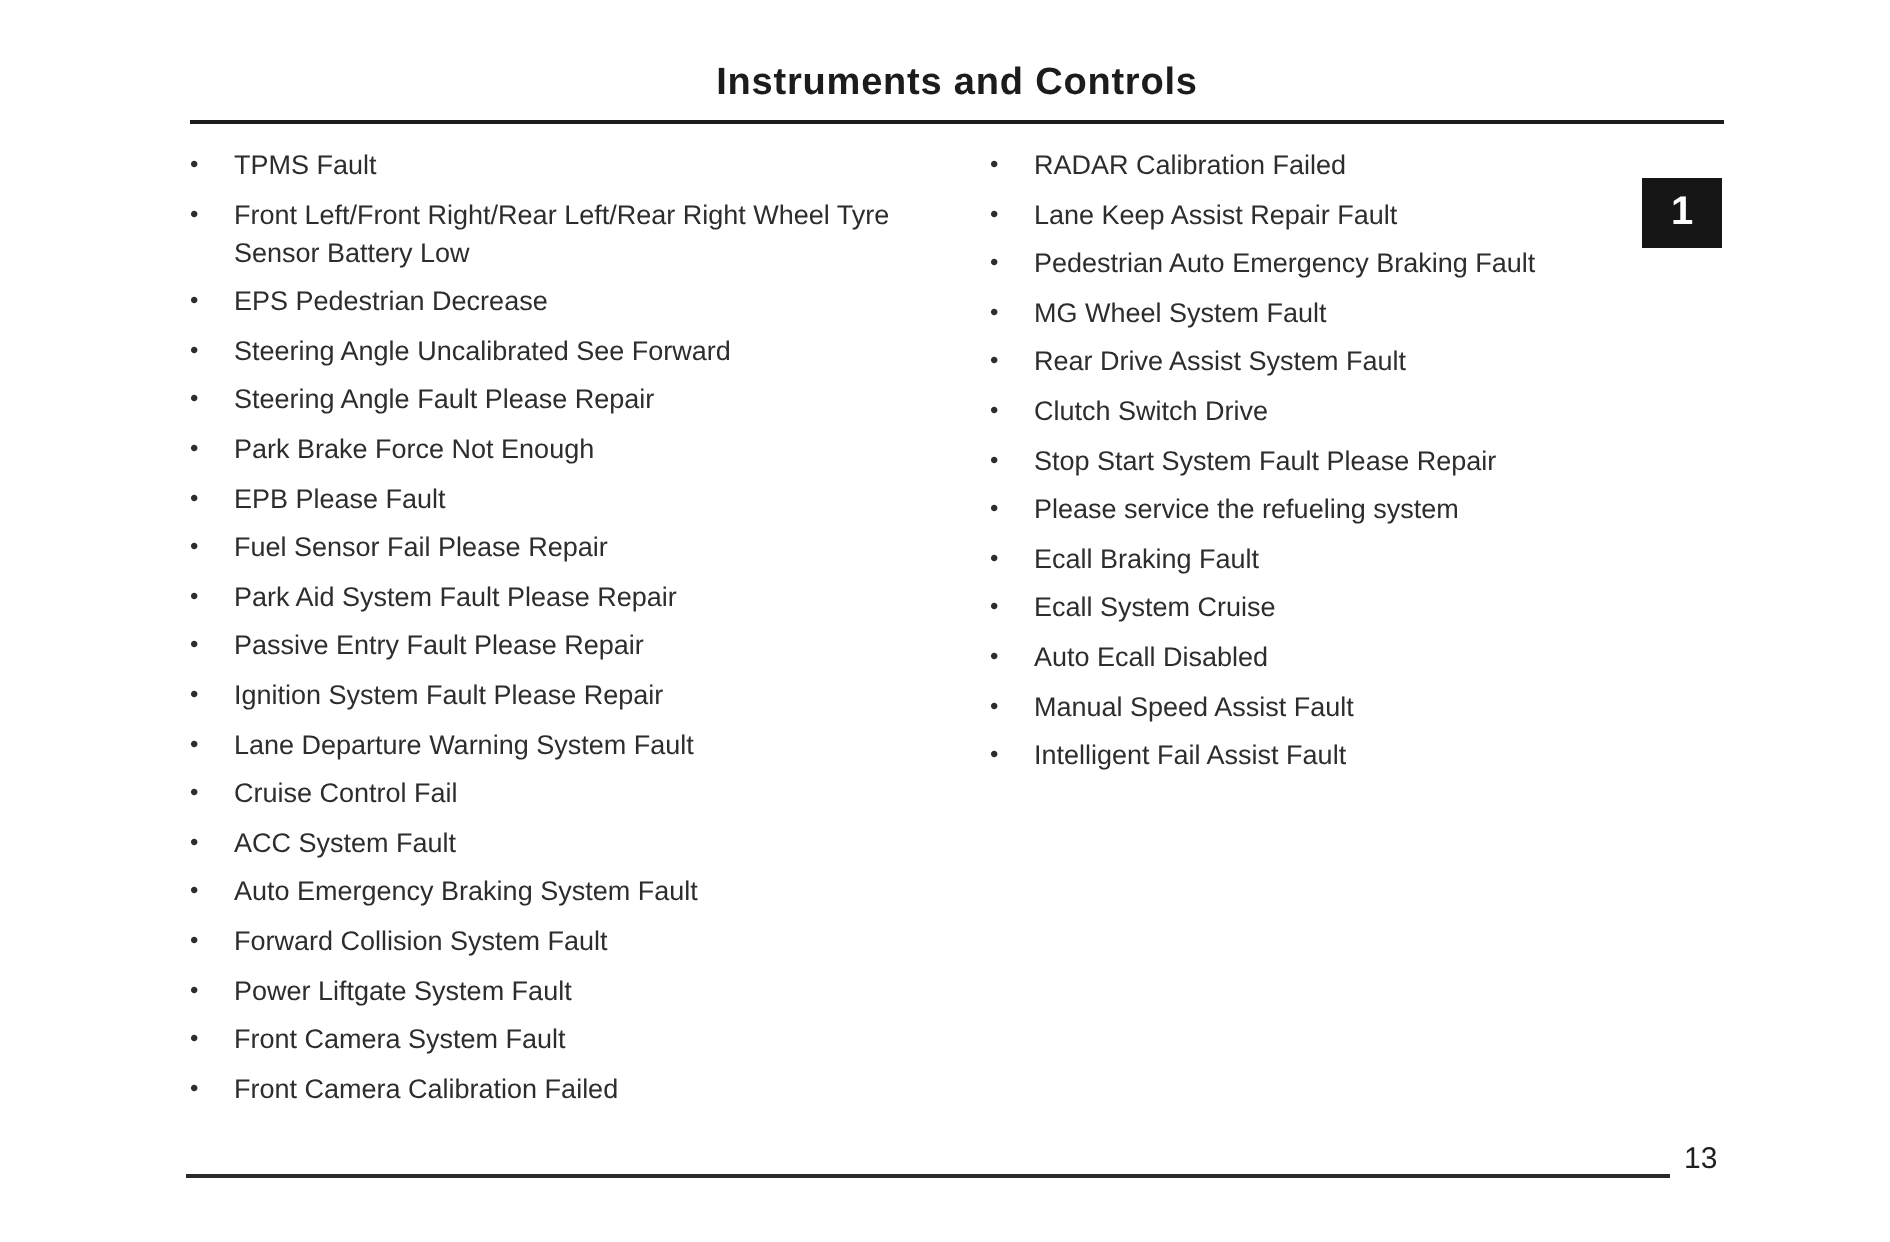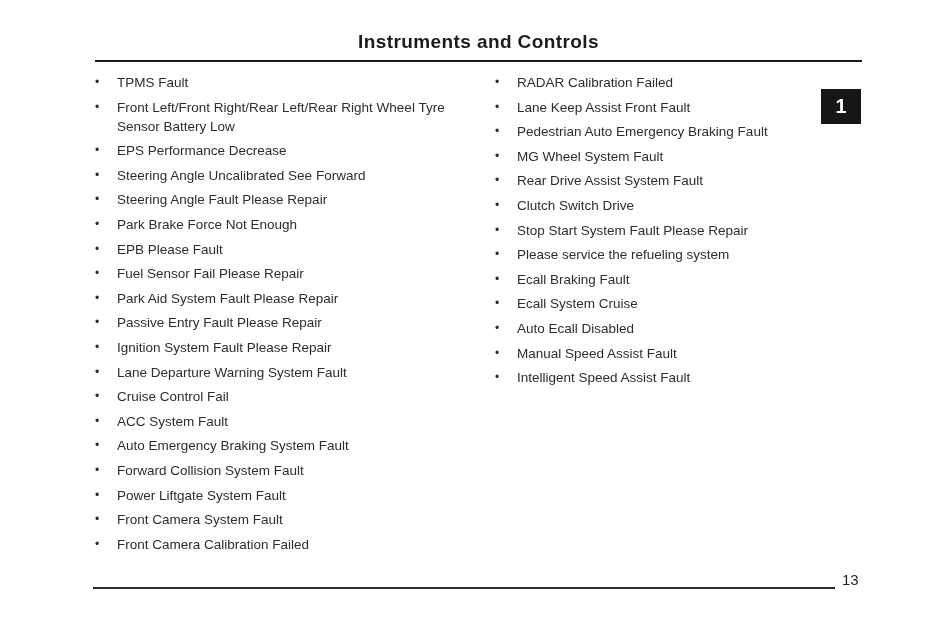--- a/index.html
+++ b/index.html
@@ -93,21 +93,21 @@
       <li>
         <span class="bullet">•</span>
         <span class="item-text">TPMS Fault</span>
       </li>
       <li>
         <span class="bullet">•</span>
         <span class="item-text">Front Left/Front Right/Rear Left/Rear Right Wheel Tyre Sensor Battery Low</span>
       </li>
       <li>
         <span class="bullet">•</span>
-        <span class="item-text">EPS Performance Decrease</span>
+        <span class="item-text">EPS Pedestrian Decrease</span>
       </li>
       <li>
         <span class="bullet">•</span>
         <span class="item-text">Steering Angle Uncalibrated See Forward</span>
       </li>
       <li>
         <span class="bullet">•</span>
         <span class="item-text">Steering Angle Fault Please Repair</span>
       </li>
       <li>
@@ -168,21 +168,21 @@
       </li>
     </ul>
 
   <ul class="fault-list right">
       <li>
         <span class="bullet">•</span>
         <span class="item-text">RADAR Calibration Failed</span>
       </li>
       <li>
         <span class="bullet">•</span>
-        <span class="item-text">Lane Keep Assist Front Fault</span>
+        <span class="item-text">Lane Keep Assist Repair Fault</span>
       </li>
       <li>
         <span class="bullet">•</span>
         <span class="item-text">Pedestrian Auto Emergency Braking Fault</span>
       </li>
       <li>
         <span class="bullet">•</span>
         <span class="item-text">MG Wheel System Fault</span>
       </li>
       <li>
@@ -212,21 +212,21 @@
       <li>
         <span class="bullet">•</span>
         <span class="item-text">Auto Ecall Disabled</span>
       </li>
       <li>
         <span class="bullet">•</span>
         <span class="item-text">Manual Speed Assist Fault</span>
       </li>
       <li>
         <span class="bullet">•</span>
-        <span class="item-text">Intelligent Speed Assist Fault</span>
+        <span class="item-text">Intelligent Fail Assist Fault</span>
       </li>
     </ul>
 
   <div class="footer-rule"></div>
 
   <span class="page-number">13</span>
 
 </div>
 
 </body></html>

